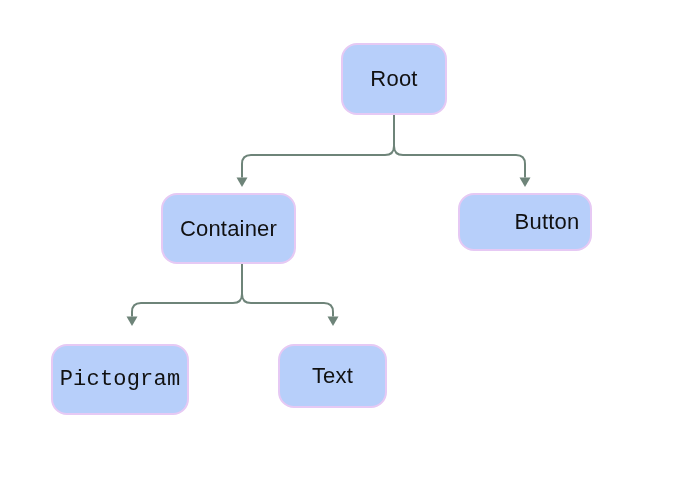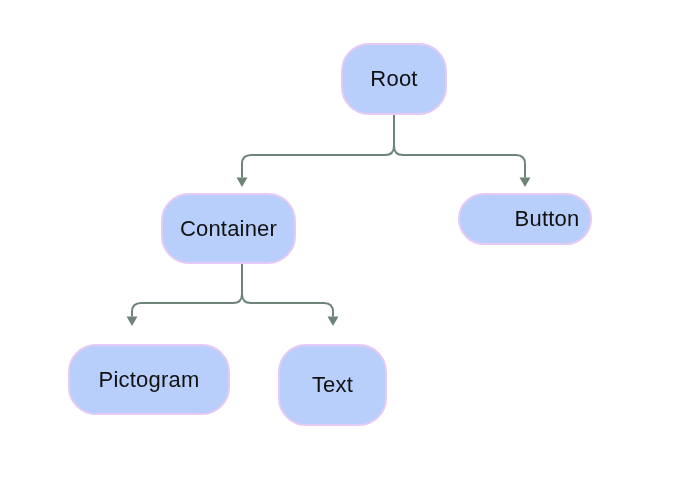--- a/index.html
+++ b/index.html
@@ -28,21 +28,21 @@
   }
   .edge-layer polygon {
     fill: var(--connector, #6e8479);
     stroke: none;
   }
   .node {
     position: absolute;
     box-sizing: border-box;
     background: var(--node-fill, #b7cffa);
     border: 2px solid var(--node-border, #e6c9f4);
-    border-radius: 28px;
+    border-radius: 16px;
     display: flex;
     align-items: center;
     justify-content: center;
     cursor: pointer;
   }
   .node-label {
     font-size: 22px;
     line-height: 1;
     color: var(--node-text, #111111);
     white-space: nowrap;
@@ -63,23 +63,23 @@
       <path d="M 242 264 L 242 294 Q 242 303 251 303 L 324 303 Q 333 303 333 312 L 333 316.5"></path>
       <polygon points="327.5,316.5 338.5,316.5 333,326"></polygon>
     </svg>
   <div id="node-layer">
       <div class="node" style="left: 341px; top: 43px; width: 106px; height: 72px;">
         <span class="node-label">Root</span>
       </div>
       <div class="node" style="left: 161px; top: 193px; width: 135px; height: 71px;">
         <span class="node-label">Container</span>
       </div>
-      <div class="node" style="left: 458px; top: 193px; width: 134px; height: 52px; padding-left: 44px;">
+      <div class="node" style="left: 458px; top: 193px; width: 134px; height: 58px; padding-left: 44px;">
         <span class="node-label">Button</span>
       </div>
-      <div class="node" style="left: 68px; top: 344px; width: 162px; height: 71px;">
+      <div class="node" style="left: 51px; top: 344px; width: 138px; height: 71px; font-family: Liberation Mono, monospace;">
         <span class="node-label">Pictogram</span>
       </div>
-      <div class="node" style="left: 278px; top: 344px; width: 109px; height: 82px;">
+      <div class="node" style="left: 278px; top: 344px; width: 109px; height: 64px;">
         <span class="node-label">Text</span>
       </div>
     </div>
 </div>
 
 </body></html>

